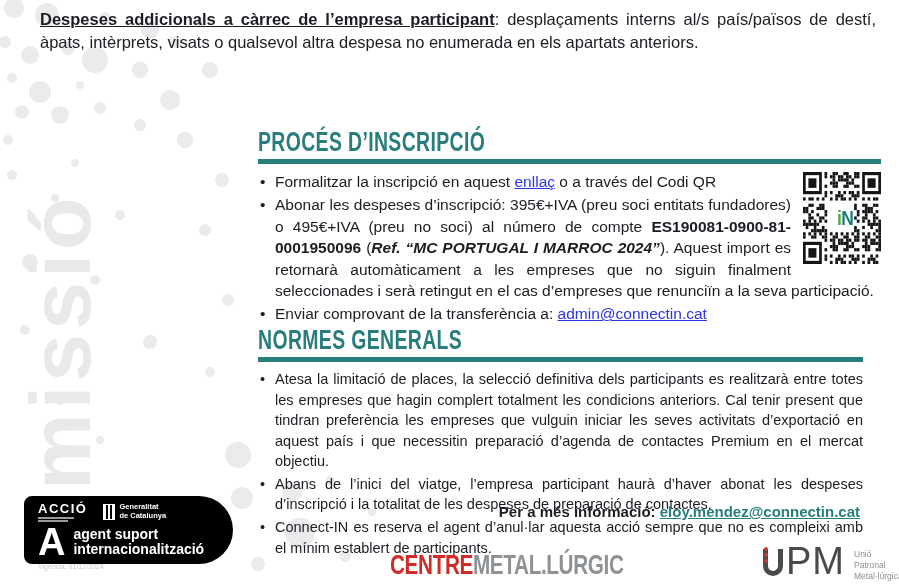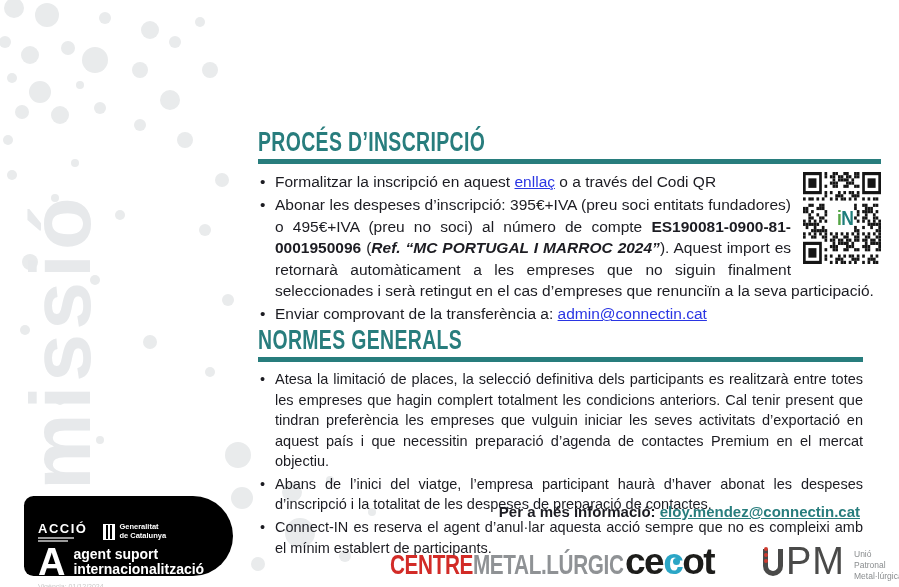--- a/index.html
+++ b/index.html
@@ -26,22 +26,22 @@
   .bullets-wrap{margin-top:7px;}
   ul.bullets{list-style:none;margin:0;padding:0;}
   ul.bullets li{position:relative;padding-left:17px;text-align:justify;margin-bottom:2px;}
   ul.bullets li::before{content:"•";position:absolute;left:2px;top:0;}
   .sec-inscripcio ul.bullets{font-size:15.5px;line-height:1.38;}
   .sec-normes ul.bullets{font-size:14.5px;line-height:1.42;}
   .qr-box{float:right;width:78px;height:92px;margin:1px 0 6px 12px;}
   .qr-box svg{display:block;width:78px;height:92px;}
   .info-line{position:absolute;right:39px;top:503px;font-size:15px;font-weight:bold;margin-left:36px;}
   
-  .badge{position:absolute;left:24px;top:496px;width:209px;height:80px;background:#000;
-         border-radius:10px 42px 42px 10px;color:#fff;box-sizing:border-box;padding:27px 12px 0 14px;}
+  .badge{position:absolute;left:24px;top:496px;width:209px;height:68px;background:#000;
+         border-radius:10px 42px 42px 10px;color:#fff;box-sizing:border-box;padding:7px 12px 0 14px;}
   .badge-top{display:flex;align-items:flex-start;}
   .accio-name{font-size:13px;font-weight:bold;letter-spacing:1.5px;line-height:12px;}
   .accio-tag{margin-top:2px;}
   .accio-tag span{display:block;height:2px;background:#9a9a9a;margin-bottom:1px;}
   .t1{width:36px;} .t2{width:30px;}
   .gen{display:flex;margin-left:16px;align-items:center;justify-content:space-between;}
   .gen-icon{width:12px;height:16px;background:repeating-linear-gradient(90deg,#fff 0 2px,#000 2px 4px);
             border:1px solid #fff;box-sizing:border-box;}
   .gen-text{font-size:7.5px;font-weight:bold;line-height:1.15;margin-left:4px;}
   .badge-mid{display:flex;align-items:center;margin-top:2px;}
@@ -114,20 +114,21 @@
       <div class="dot" style="left: 251px; top: 557px; width: 14px; height: 14px;"></div>
       <div class="dot" style="left: 339px; top: 550px; width: 12px; height: 12px;"></div>
       <div class="dot" style="left: 368px; top: 508px; width: 8px; height: 8px;"></div>
       <div class="dot" style="left: 185px; top: 520px; width: 10px; height: 10px;"></div>
       <div class="dot" style="left: 326px; top: 476px; width: 8px; height: 8px;"></div>
     </div>
 
   <div class="watermark">missió</div>
 
   <div class="intro">
+    <p><span class="bu">Despeses addicionals a càrrec de l’empresa participant</span><span>: desplaçaments interns al/s país/països de destí, àpats, intèrprets, visats o qualsevol altra despesa no enumerada en els apartats anteriors.</span></p>
   </div>
 
   <div class="section sec-inscripcio">
     <div class="sec-title">PROCÉS D’INSCRIPCIÓ</div>
     <div class="sec-bar"></div>
     <div class="bullets-wrap">
       <div class="qr-box">
         <svg viewBox="0 0 29 29" preserveAspectRatio="none">
             <rect x="8" y="0" width="1" height="1" fill="#151515"></rect>
             <rect x="11" y="0" width="1" height="1" fill="#151515"></rect>
@@ -439,23 +440,20 @@
         <div>internacionalització</div>
       </div>
     </div>
     <div class="badge-validity">Vigència: 01/12/2024</div>
   </div>
 
   <div class="logo-centre">
     <span class="centre-red">CENTRE</span><span class="centre-gray">METAL.LÚRGIC</span>
   </div>
 
-  <div class="logo-cecot">
-    <span>ce</span><span class="cecot-c">c</span><span>ot</span>
-  </div>
 
   <div class="logo-upm">
     <div class="upm-u">
         <i></i>
         <i></i>
         <i></i>
       </div>
     <div class="upm-letters">PM</div>
     <div class="upm-text">
       <div>Unió</div>

